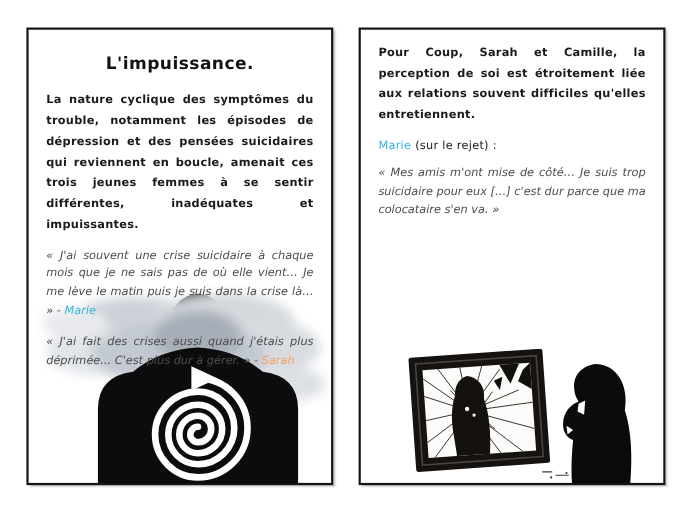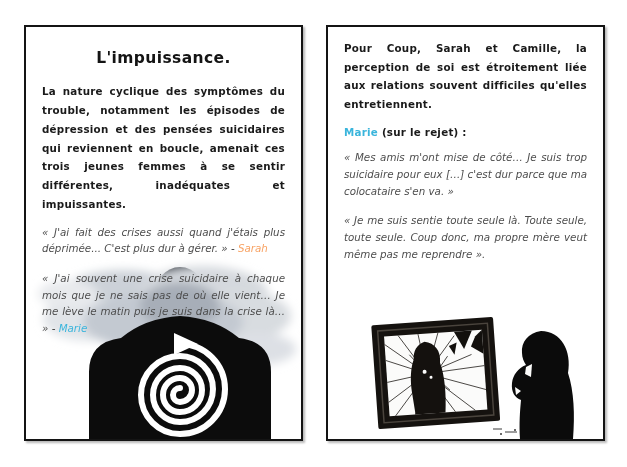--- a/index.html
+++ b/index.html
@@ -6,21 +6,21 @@
   .stage{position:relative;width:627px;height:467px;background:#ffffff;overflow:hidden;
          font-family:"DejaVu Sans","Liberation Sans",sans-serif;}
   .page{position:absolute;top:25px;height:416px;width:279px;box-sizing:border-box;
         background:#ffffff;border:2px solid #141414;
         box-shadow:2px 2px 2px rgba(0,0,0,.28);
         padding:12px 16px 0 16px;overflow:hidden;}
   .page-left{left:24px;}
   .page-right{left:326px;}
   .page-title{font-size:15.5px;font-weight:700;letter-spacing:.4px;line-height:1.45;
               text-align:center;color:#141414;margin:8px 4px 13px 4px;}
-  .hand{font-weight:700;letter-spacing:.25px;color:#1a1a1a;}
+  .hand{font-weight:400;letter-spacing:.25px;color:#1a1a1a;}
   .body-hand{font-size:10.3px;font-weight:700;letter-spacing:.25px;line-height:1.82;
              text-align:justify;color:#1a1a1a;margin:0 0 10px 0;}
   .quote{font-size:10.3px;font-style:italic;line-height:1.62;text-align:justify;
          color:var(--quote_text,#4d4d4d);margin:8px 0 13px 0;}
   .label-line{font-size:10.3px;line-height:1.7;text-align:justify;margin:4px 0 4px 0;}
   .name-marie{color:var(--marie,#3ab5dc);}
   .name-sarah{color:var(--sarah,#f8a263);}
   .name-camille{color:var(--camille,#d76bd9);}
   .quote .name-marie,.quote .name-sarah{font-style:italic;}
   .illus{position:absolute;left:0;right:0;bottom:0;z-index:0;pointer-events:none;}
@@ -29,22 +29,22 @@
 </style>
 </head>
 <body>
 
 <div class="stage">
 
   <section class="page page-left">
     <div class="text-layer">
       <h1 class="page-title">L'impuissance.</h1>
       <p class="body-hand">La nature cyclique des symptômes du trouble, notamment les épisodes de dépression et des pensées suicidaires qui reviennent en boucle, amenait ces trois jeunes femmes à se sentir différentes, inadéquates et impuissantes.</p>
+      <p class="quote"><span>« J'ai souvent une crise suicidaire à chaque mois que je ne sais pas de où elle vient… Je me lève le matin puis je suis dans la crise là… » - </span><span class="name-marie">Marie</span></p>
       <p class="quote"><span>« J'ai fait des crises aussi quand j'étais plus déprimée... C'est plus dur à gérer. » - </span><span class="name-sarah">Sarah</span></p>
-      <p class="quote"><span>« J'ai souvent une crise suicidaire à chaque mois que je ne sais pas de où elle vient… Je me lève le matin puis je suis dans la crise là… » - </span><span class="name-marie">Marie</span></p>
     </div>
 
     <div class="illus">
       <svg width="273" height="185" viewBox="0 0 273 185" role="img" aria-label="Silhouette d'une personne dont la tête est entourée d'un nuage gris, avec une spirale blanche fléchée sur le dos">
         <defs>
           <filter id="cloudBlur" x="-40%" y="-40%" width="180%" height="180%">
             <feGaussianBlur stdDeviation="5"></feGaussianBlur>
           </filter>
         </defs>
 
@@ -71,21 +71,20 @@
     </div>
   </section>
 
   <section class="page page-right">
     <div class="text-layer">
       <p class="body-hand">Pour Coup, Sarah et Camille, la perception de soi est étroitement liée aux relations souvent difficiles qu'elles entretiennent.</p>
 
       <p class="label-line hand"><span class="name-marie">Marie</span><span> (sur le rejet) :</span></p>
       <p class="quote">« Mes amis m'ont mise de côté… Je suis trop suicidaire pour eux […] c'est dur parce que ma colocataire s'en va. »</p>
 
-      <p class="quote" style="margin-top:4px;">« Je me suis sentie toute seule là. Toute seule, toute seule. Coup donc, ma propre mère veut même pas me reprendre ».</p>
     </div>
 
     <div class="illus">
       <svg width="273" height="122" viewBox="0 0 273 122" role="img" aria-label="Silhouette d'une femme en pleurs devant un miroir brisé reflétant une femme aux cheveux longs">
 
         <g transform="rotate(-4 107 60)">
           <rect x="46" y="4" width="122" height="104" rx="2" fill="#15120f"></rect>
           <rect x="52" y="10" width="110" height="92" fill="none" stroke="#4a443d" stroke-width="1.5"></rect>
           <rect x="58" y="16" width="98" height="80" fill="#fbfbfa"></rect>
 

